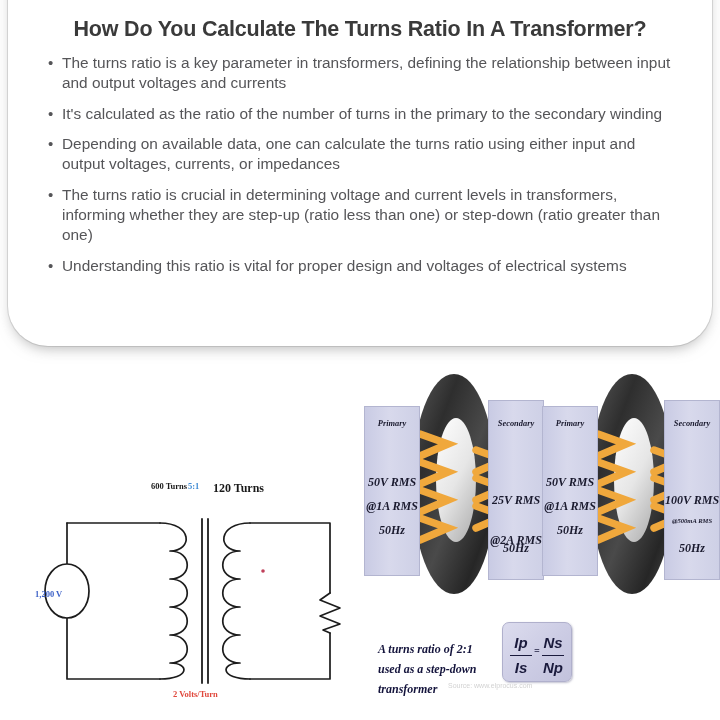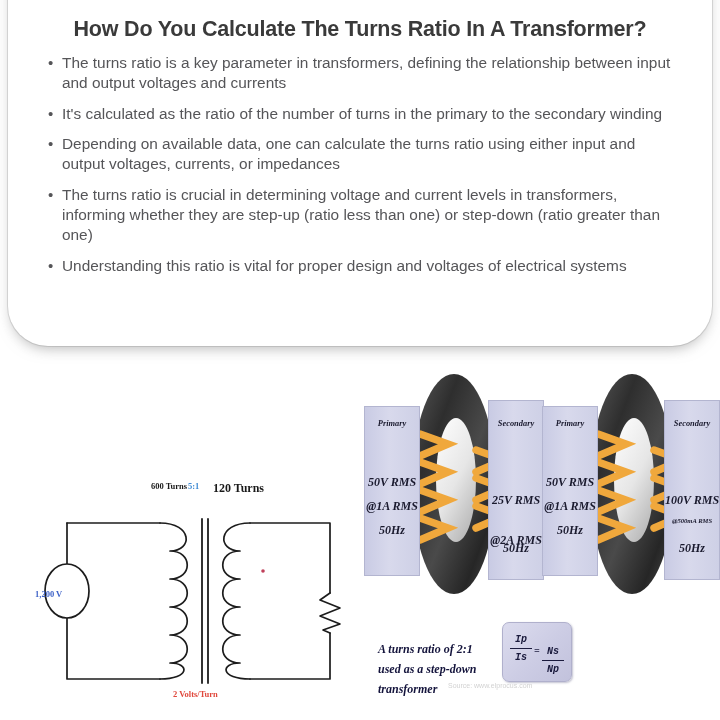--- a/index.html
+++ b/index.html
@@ -172,35 +172,35 @@
     background: linear-gradient(135deg,#dcdcee 0%, #ccccE4 55%, #c2c2dc 100%);
     border: 0.7px solid #b0b0cc;
     border-radius: 7px;
     box-shadow: 1px 1px 2px rgba(120,120,150,0.45);
   }
   .frac {
     position: absolute;
     top: 10px;
     width: 26px;
     text-align: center;
-    font-family: Liberation Mono, monospace;
+    font-family: Liberation Sans, sans-serif;
     font-style: italic;
     font-weight: bold;
-    font-size: 10px;
+    font-size: 15px;
     color: #1a1a3c;
     line-height: 1.35;
   }
   .frac .bar {
     display: block;
     height: 1.4px;
     background: #1a1a3c;
     margin: 1.5px 2px;
   }
   #frac-left  { left: 5px; }
-  #frac-right { left: 37px; margin-top: 12px; }
+  #frac-right { left: 37px; }
   #formula-equals {
     position: absolute;
     left: 31px; top: 22px;
     font-family: "Liberation Serif", serif;
     font-style: italic;
     font-weight: bold;
     font-size: 10px;
     color: #1a1a3c;
   }
   #toroid-source-note {

